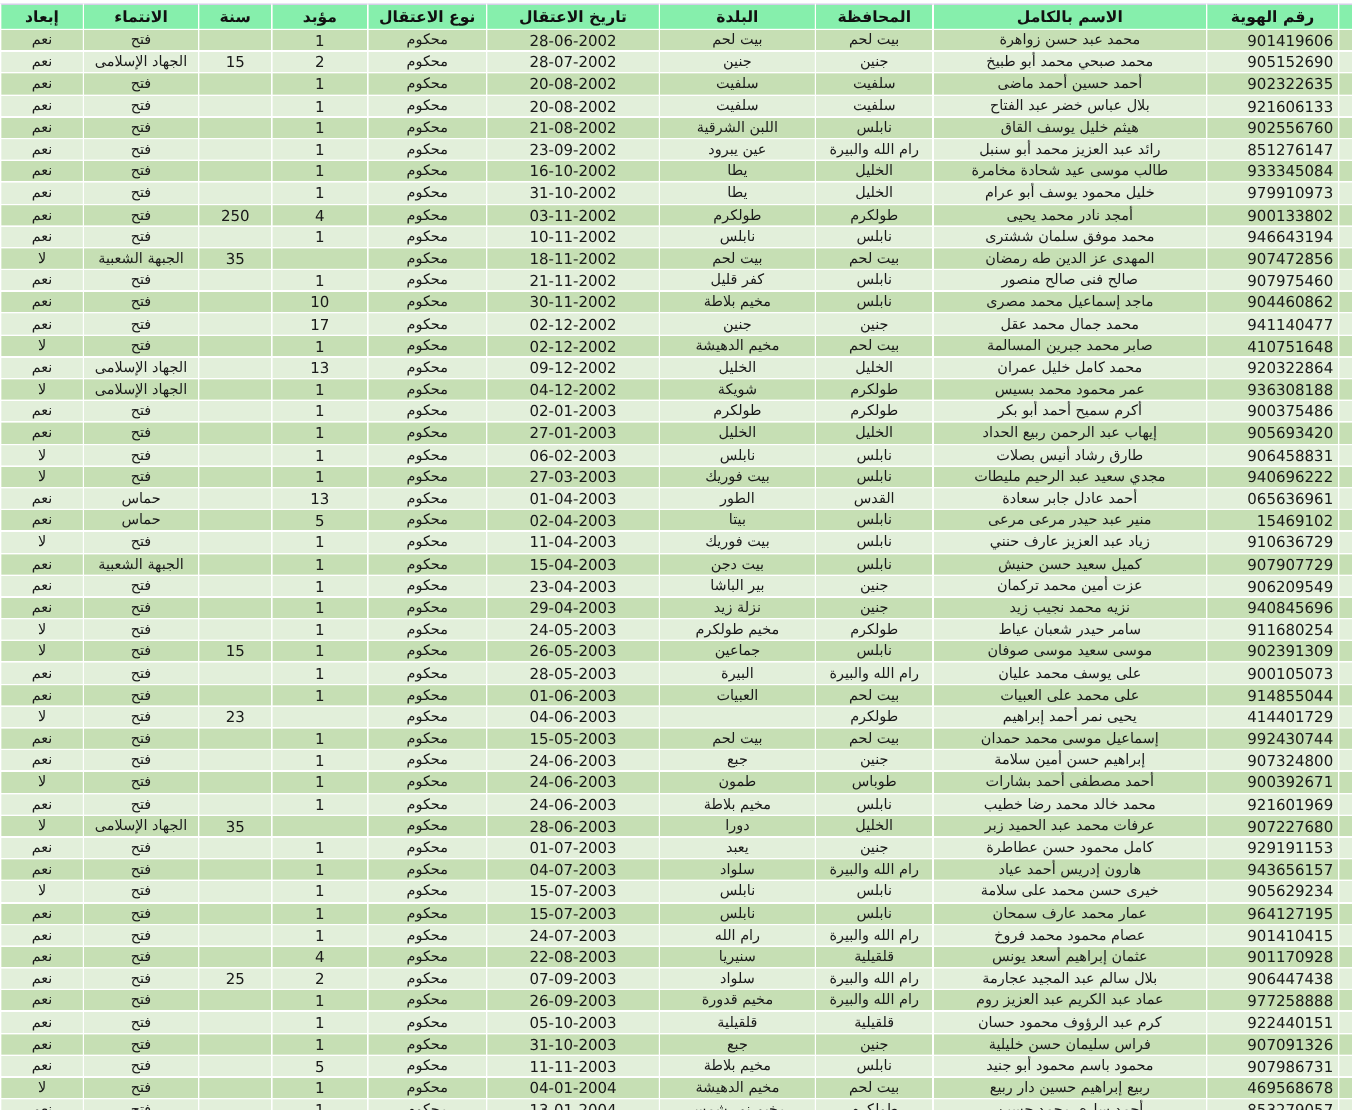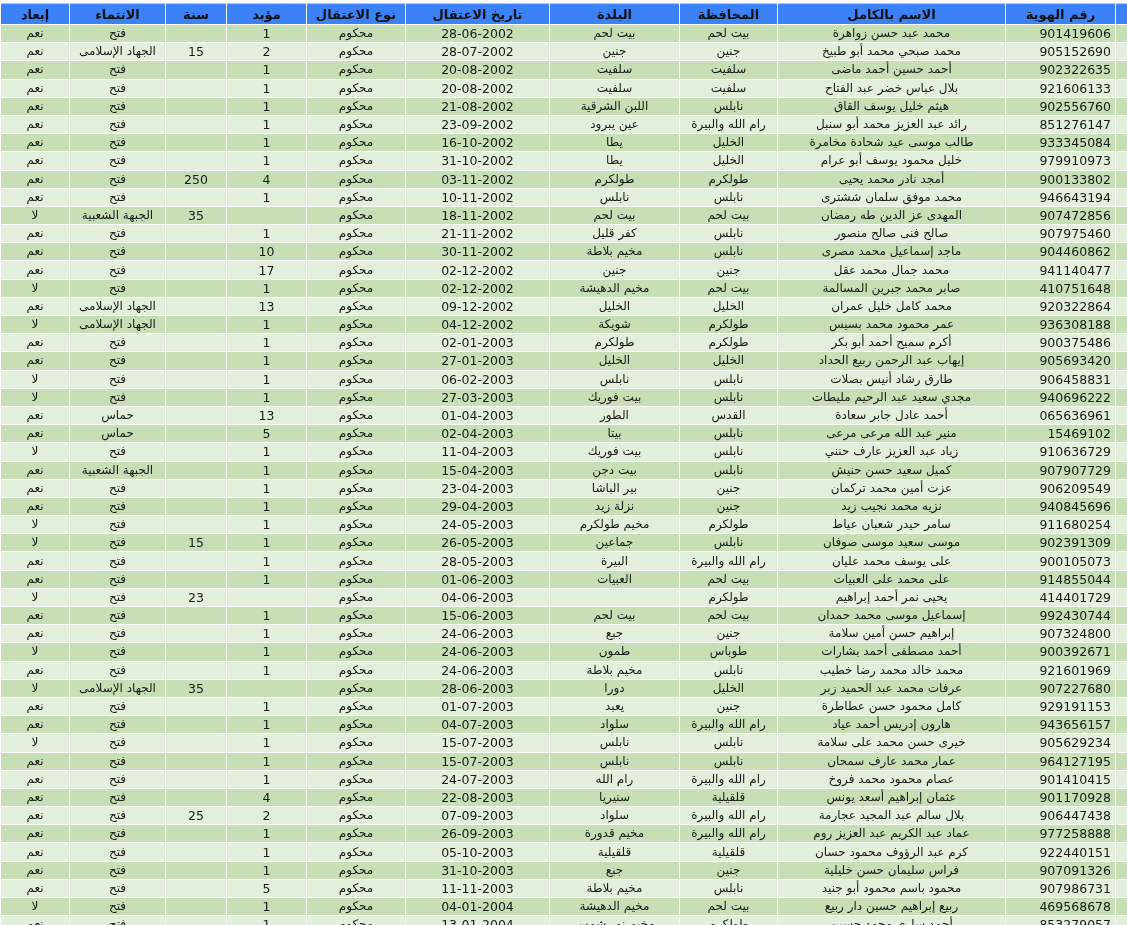--- a/index.html
+++ b/index.html
@@ -18,21 +18,21 @@
       border-bottom: 1px solid #ffffff;
       border-left: 1px solid #ffffff;
       height: 17.2px;
       padding: 0 4px;
       text-align: center;
       white-space: nowrap;
       overflow: hidden;
       line-height: 17px;
     }
     .sheet thead th {
-      background: #3b82f6;
+      background: #86efac;
       color: #111;
       font-weight: bold;
       font-size: 13px;
       height: 20px;
       border-top: 1px solid #c9c3e0;
       border-left: 1px solid #ffffff;
     }
     .sheet tbody tr:nth-child(odd) td { background: #c6dfb4; }
     .sheet tbody tr:nth-child(even) td { background: #e2efda; }
     .sheet td.num, .sheet td.id, .sheet td.date, .sheet td.small {
@@ -356,21 +356,21 @@
         <td class="date">01-04-2003</td>
         <td class="type">محكوم</td>
         <td class="small">13</td>
         <td class="small"></td>
         <td class="aff">حماس</td>
         <td class="deport">نعم</td>
       </tr>
       <tr>
         <td class="num">73</td>
         <td class="id">15469102</td>
-        <td class="name">منير عبد الله مرعى مرعى</td>
+        <td class="name">منير عبد حيدر مرعى مرعى</td>
         <td class="governorate">نابلس</td>
         <td class="town">بيتا</td>
         <td class="date">02-04-2003</td>
         <td class="type">محكوم</td>
         <td class="small">5</td>
         <td class="small"></td>
         <td class="aff">حماس</td>
         <td class="deport">نعم</td>
       </tr>
       <tr>
@@ -489,21 +489,21 @@
         <td class="small">23</td>
         <td class="aff">فتح</td>
         <td class="deport">لا</td>
       </tr>
       <tr>
         <td class="num">83</td>
         <td class="id">992430744</td>
         <td class="name">إسماعيل موسى محمد حمدان</td>
         <td class="governorate">بيت لحم</td>
         <td class="town">بيت لحم</td>
-        <td class="date">15-06-2003</td>
+        <td class="date">15-05-2003</td>
         <td class="type">محكوم</td>
         <td class="small">1</td>
         <td class="small"></td>
         <td class="aff">فتح</td>
         <td class="deport">نعم</td>
       </tr>
       <tr>
         <td class="num">84</td>
         <td class="id">907324800</td>
         <td class="name">إبراهيم حسن أمين سلامة</td>

